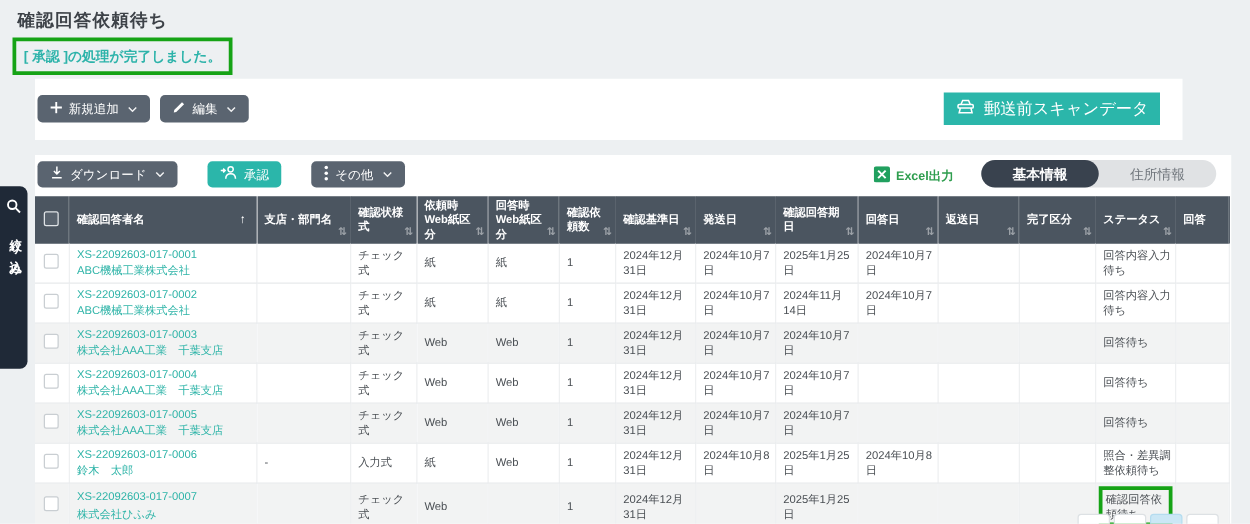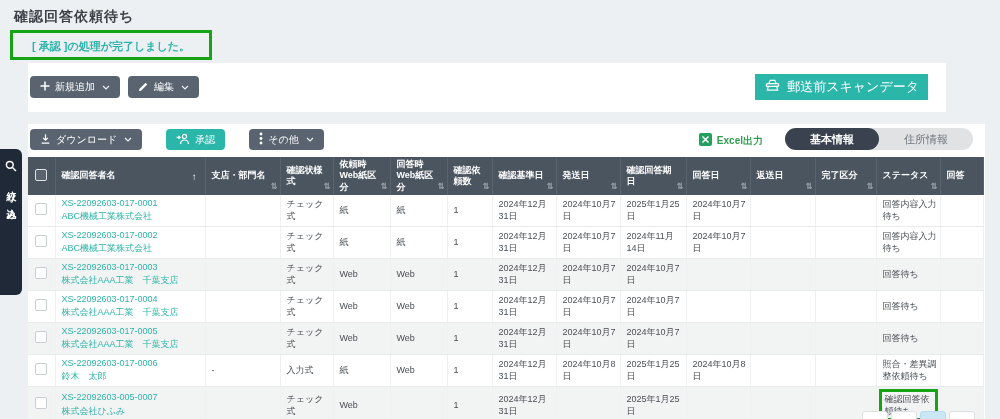--- a/index.html
+++ b/index.html
@@ -4,21 +4,21 @@
 <style>
   * { margin:0; padding:0; box-sizing:border-box; }
   html,body { width:1000px; height:419px; overflow:hidden; }
   body {
     position:relative;
     background:#edf0f2;
     font-family:"Liberation Sans","DejaVu Sans",sans-serif;
     color:#4a4f54;
   }
   .page-title { position:absolute; left:14px; top:8px; font-size:14px; font-weight:bold; color:#3d4248; letter-spacing:1px; }
-  .msg-box { position:absolute; left:10px; top:30px; border:3px solid #16a316; padding:3px 19px; background:transparent; }
+  .msg-box { position:absolute; left:10px; top:30px; border:3px solid #16a316; padding:3px 6px; background:transparent; }
   .msg-box .msg-text { color:#2db3aa; font-size:11px; font-weight:bold; }
 
   .panel-top { position:absolute; left:28px; top:63px; width:918px; height:49px; background:#ffffff; }
   .action-group { position:absolute; left:2px; top:13px; display:flex; gap:8px; }
 
   .btn { display:inline-flex; align-items:center; gap:5px; border:none; cursor:pointer;
          border-radius:4px; font-size:10px; font-family:inherit; color:#fff; padding:0 10px; height:22px; }
   .btn-dark { background:#5a6470; }
   .btn-teal { background:#2bb6aa; }
   .chev { display:inline-flex; margin-left:2px; opacity:.9; }
@@ -343,21 +343,21 @@
           <td>2025年1月25日</td>
           <td>2024年10月8日</td>
           <td></td>
           <td></td>
           <td><span>照合・差異調整依頼待ち</span></td>
           <td></td>
         </tr>
         <tr>
           <td class="col-check"><span class="cb"></span></td>
           <td>
-            <a class="link"><span>XS-22092603-005-0007</span><br><span>株式会社ひふみ</span></a>
+            <a class="link"><span>XS-22092603-017-0007</span><br><span>株式会社ひふみ</span></a>
           </td>
           <td></td>
           <td>チェック式</td>
           <td>Web</td>
           <td></td>
           <td>1</td>
           <td>2024年12月31日</td>
           <td></td>
           <td>2025年1月25日</td>
           <td></td>

